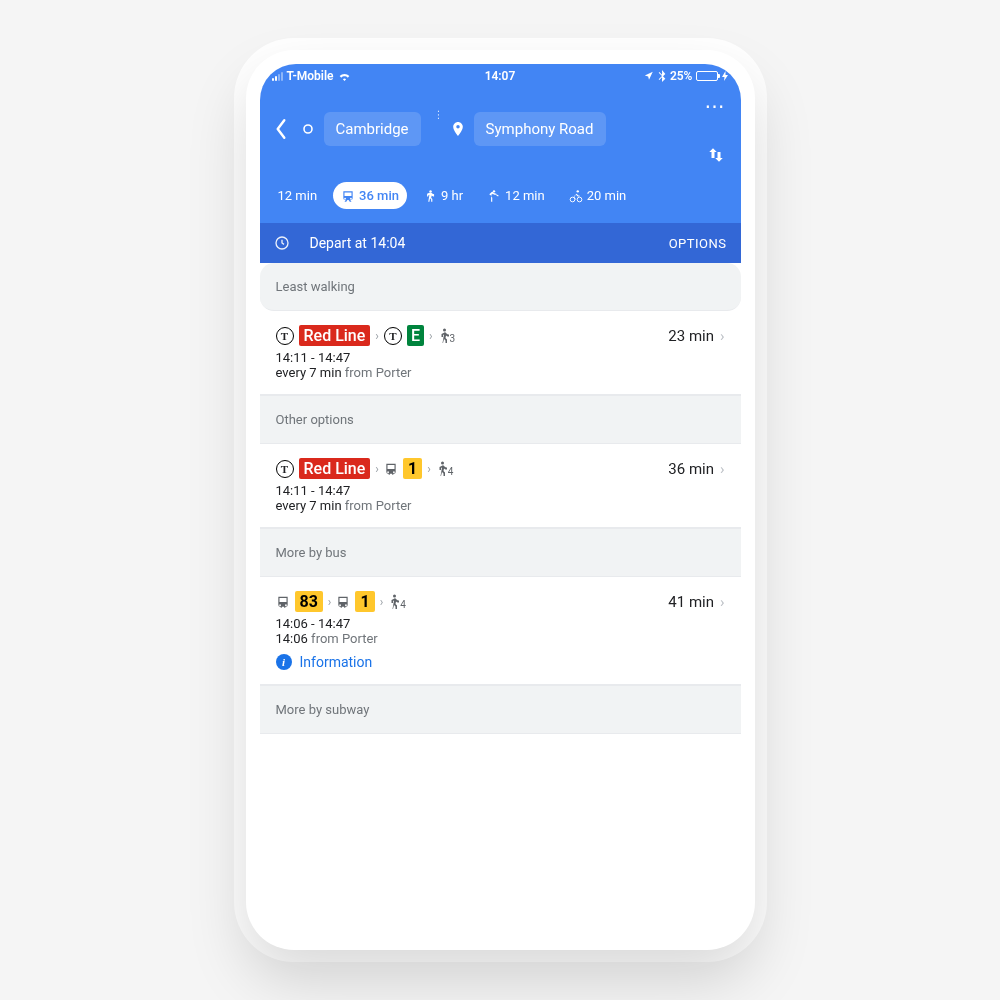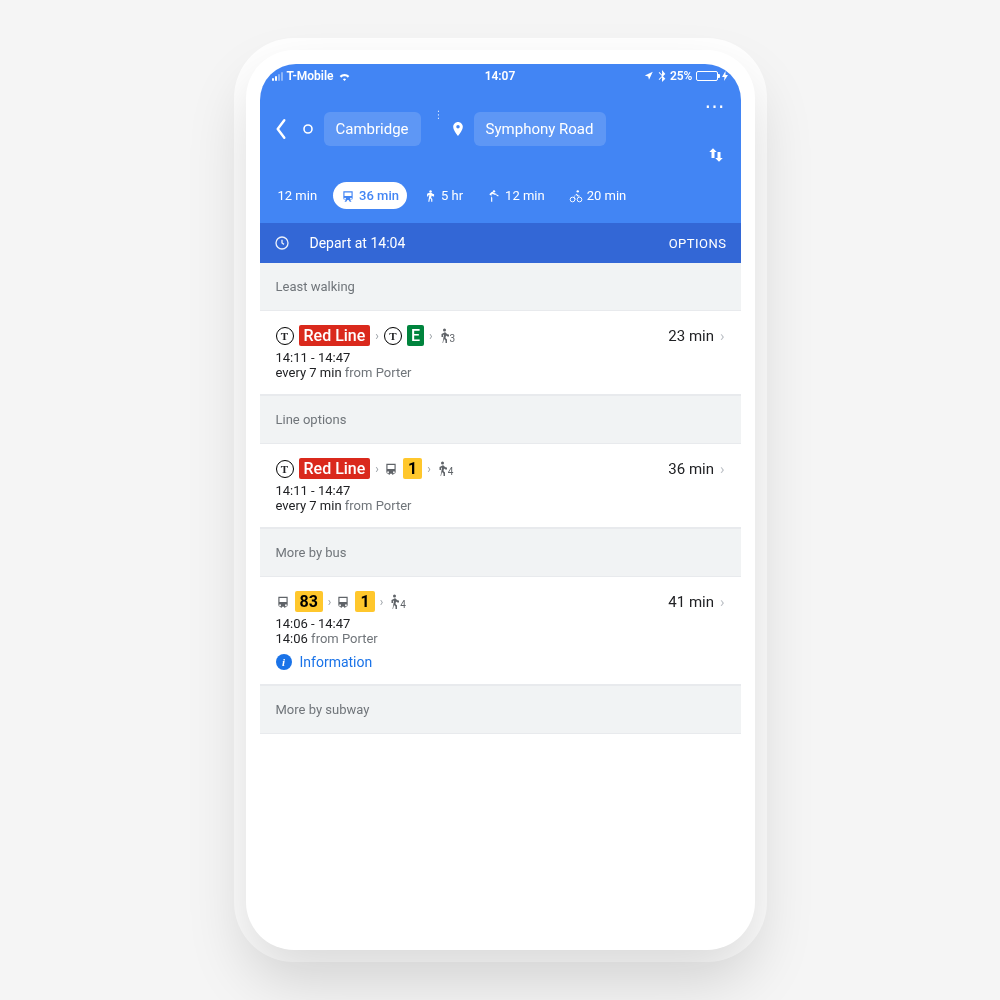--- a/index.html
+++ b/index.html
@@ -115,21 +115,21 @@
   .depart-bar .options-btn { font-size:13px; letter-spacing:.5px; }
 
   
   .scroll { flex:1; overflow-y:auto; background:#fff; }
   .section-label {
     background: var(--bg-section);
     padding: 16px 16px; font-size:13px; color:var(--text-grey);
     border-bottom: 1px solid var(--divider);
     border-top: 1px solid var(--divider);
   }
-  .section-label:first-child { border-top:none;}
+  .section-label:first-child { border-top:none;border-radius:14px;}
 
   .route {
     background:#fff; padding:14px 16px 14px; border-bottom:1px solid var(--divider);
     position:relative;
   }
   .route-top { display:flex; align-items:center; justify-content:space-between; }
   .segments { display:flex; align-items:center; gap:5px; color:var(--text-dark); font-size:13px;}
   .seg-sep { color:#9aa0a6; font-size:12px; }
   .t-badge {
     width:18px; height:18px; border:1.5px solid #000; border-radius:50%; display:inline-flex; align-items:center; justify-content:center;
@@ -244,21 +244,21 @@
         </span>
         <span>36 min</span>
       </div>
       <div class="mode-tab">
         <span class="mode-ico">
           <svg viewBox="0 0 24 24" fill="currentColor">
               <circle cx="13" cy="4" r="2"></circle>
               <path d="M11 22l1-6 2 2v4h2v-5l-2-2 1-4c1 1 3 2 4 2V9c-2 0-3-1-4-2l-1-1c-1-1-2 0-2 0l-5 2v5h2V11l2-1-2 12h2z"></path>
             </svg>
         </span>
-        <span>5 hr</span>
+        <span>9 hr</span>
       </div>
       <div class="mode-tab">
         <span class="mode-ico">
           <svg viewBox="0 0 24 24" fill="currentColor">
               <circle cx="12" cy="4" r="2"></circle>
               <path d="M9 22v-7l-2-4 3-3c2 2 4 2 6 2V8c-1 0-3 0-4-1l-2-2H8L4 9l2 2 2-2v2l-1 4v7h2zm7-13l4 2-1 2-3-2V9z"></path>
             </svg>
         </span>
         <span>12 min</span>
       </div>
@@ -311,21 +311,21 @@
             <span>23 min</span>
             <span class="chev">›</span>
           </div>
         </div>
         <div class="route-times">14:11 - 14:47</div>
         <div class="route-freq">
           <span>every 7 min </span><span class="from">from Porter</span>
         </div>
       </div>
 
-      <div class="section-label">Line options</div>
+      <div class="section-label">Other options</div>
 
       <div class="route">
         <div class="route-top">
           <div class="segments">
             <span class="t-badge">T</span>
             <span class="pill red">Red Line</span>
             <span class="seg-sep">›</span>
             <span class="bus-ico">
               <svg viewBox="0 0 24 24" fill="#5f6368">
                   <path d="M4 3h16v14a3 3 0 01-3 3h-1v2h-2v-2h-4v2H8v-2H7a3 3 0 01-3-3V3zm3 13a1.5 1.5 0 100 3 1.5 1.5 0 000-3zm10 0a1.5 1.5 0 100 3 1.5 1.5 0 000-3zM6 5v7h12V5H6z"></path>

